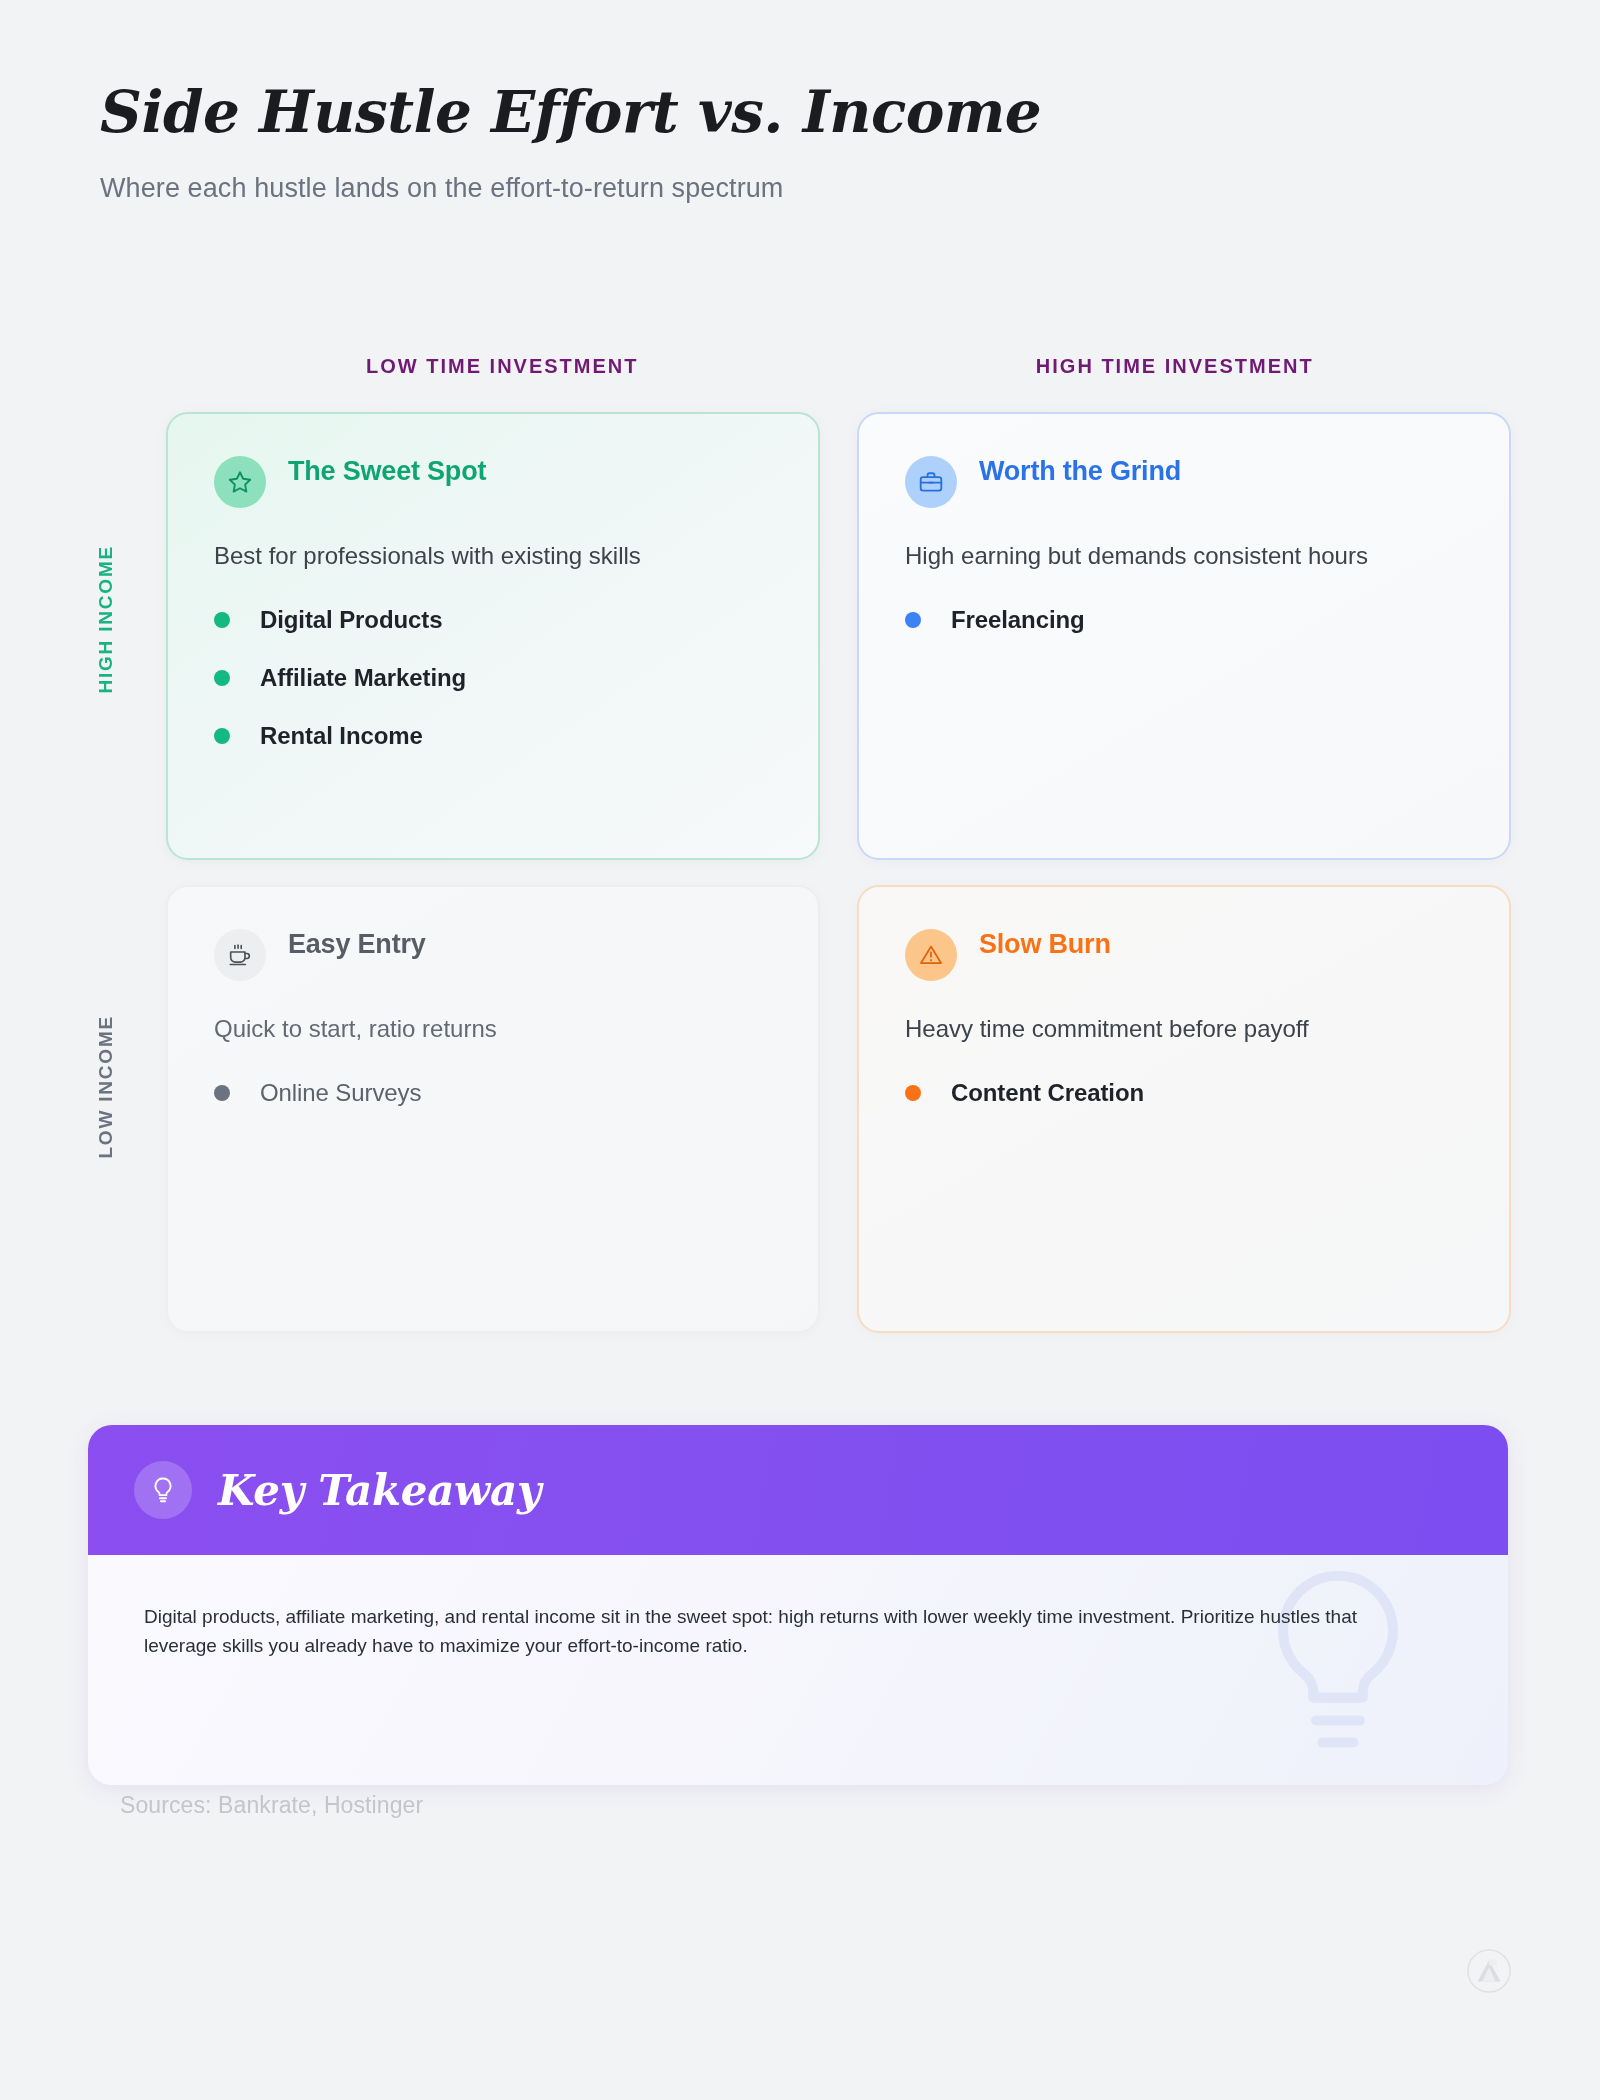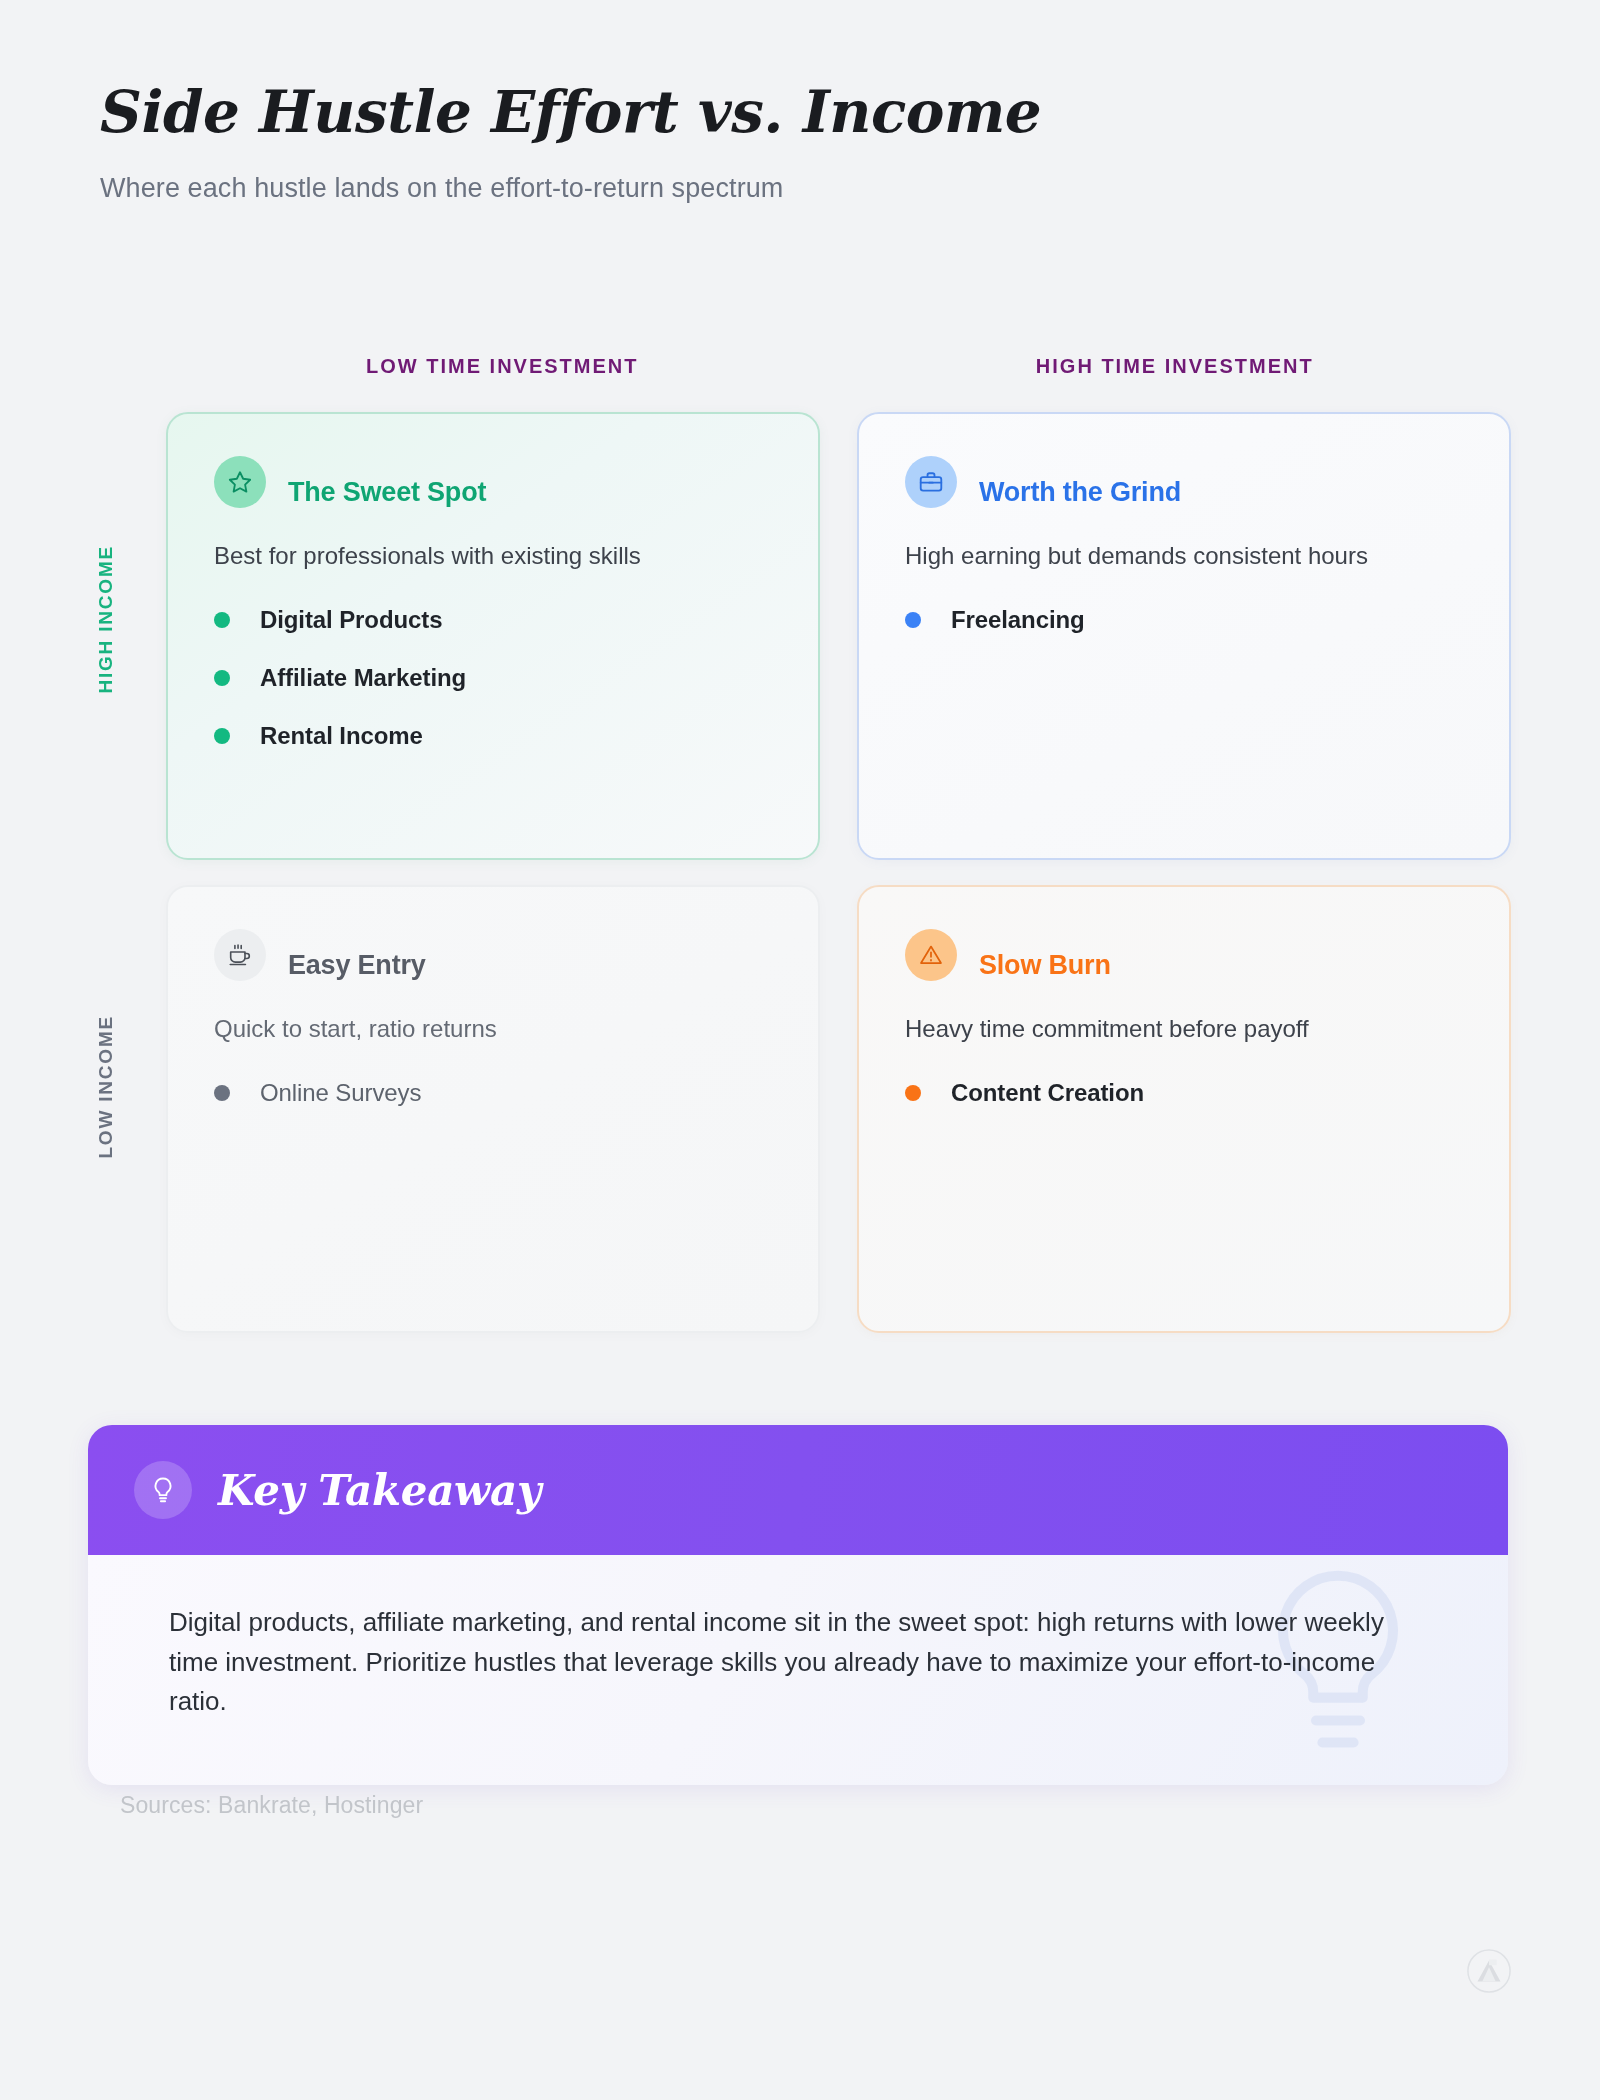--- a/index.html
+++ b/index.html
@@ -122,21 +122,21 @@
     box-shadow: 0 2px 10px rgba(120,120,130,0.04);
   }
   .card-slow {
     background: linear-gradient(150deg, #f9f8f7 0%, #f6f7f8 100%);
     border: 2px solid #f6dcc4;
     box-shadow: 0 2px 10px rgba(170,130,90,0.05);
   }
 
   .card-head {
     display: flex;
-    align-items: flex-end;
+    align-items: flex-start;
     gap: 22px;
     margin-bottom: 32px;
   }
 
   .card-icon {
     width: 52px;
     height: 52px;
     border-radius: 50%;
     display: flex;
     align-items: center;
@@ -234,27 +234,26 @@
     color: #ffffff;
     letter-spacing: -0.3px;
   }
   .takeaway-body {
     background: linear-gradient(120deg, #faf9fe 0%, #f6f6fc 45%, #eef1fb 100%);
     padding: 48px 56px 52px 56px;
     position: relative;
     min-height: 230px;
   }
   .takeaway-text {
-    font-size: 26px;
+    font-size: 19px;
     line-height: 1.52;
     color: #2b3038;
     position: relative;
     z-index: 2;
     max-width: 1250px;
-    margin-left: 25px;
   }
   .bulb-watermark {
     position: absolute;
     right: 60px;
     top: -20px;
     opacity: 0.5;
     z-index: 1;
   }
 
   

